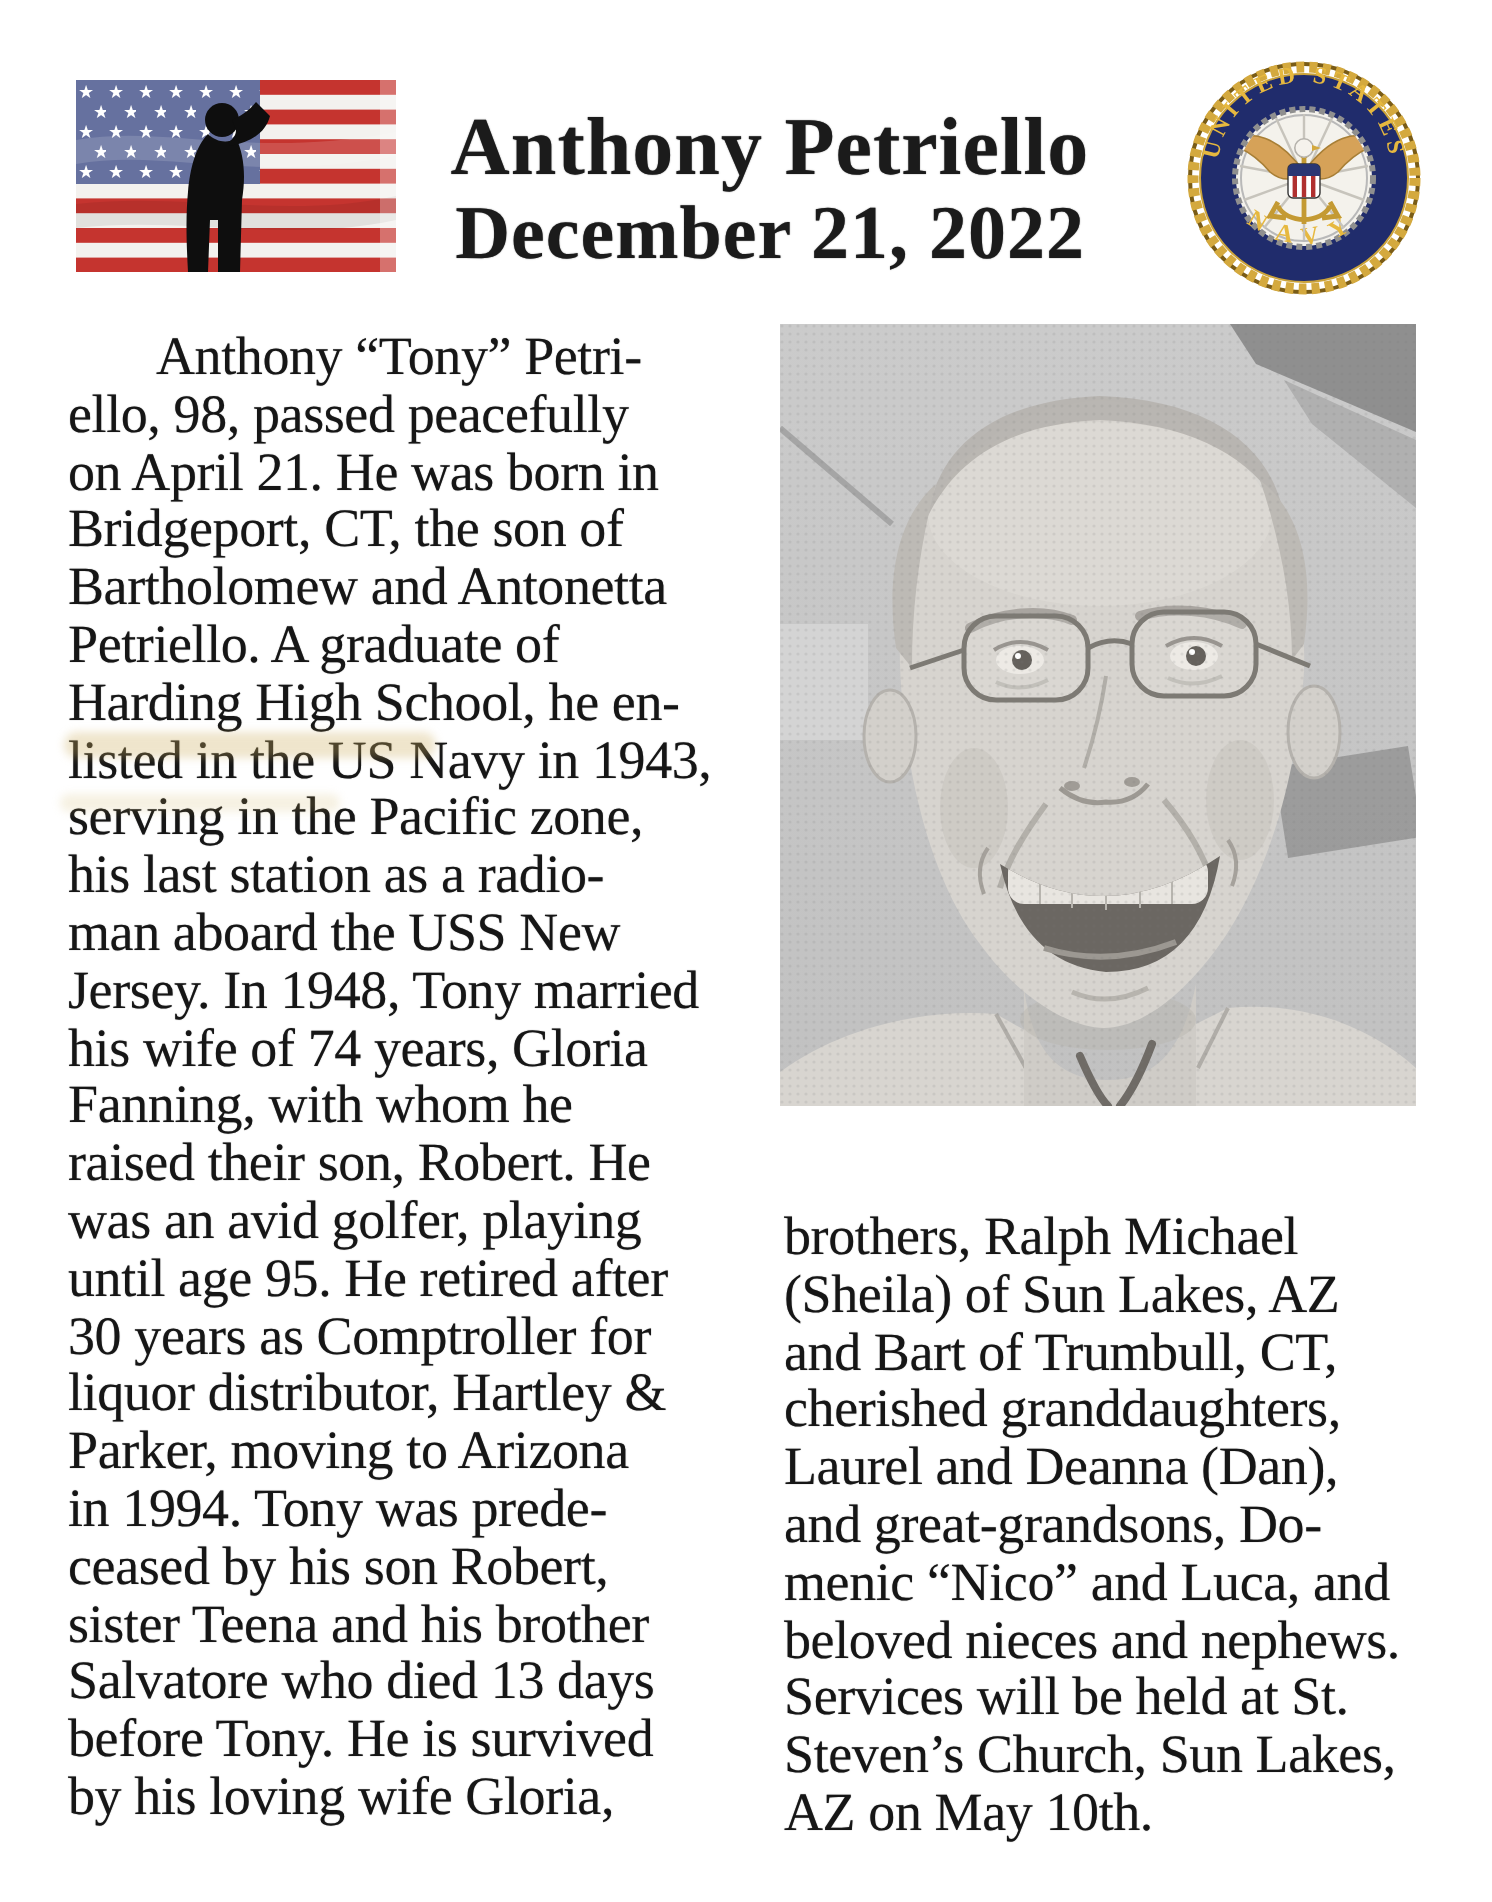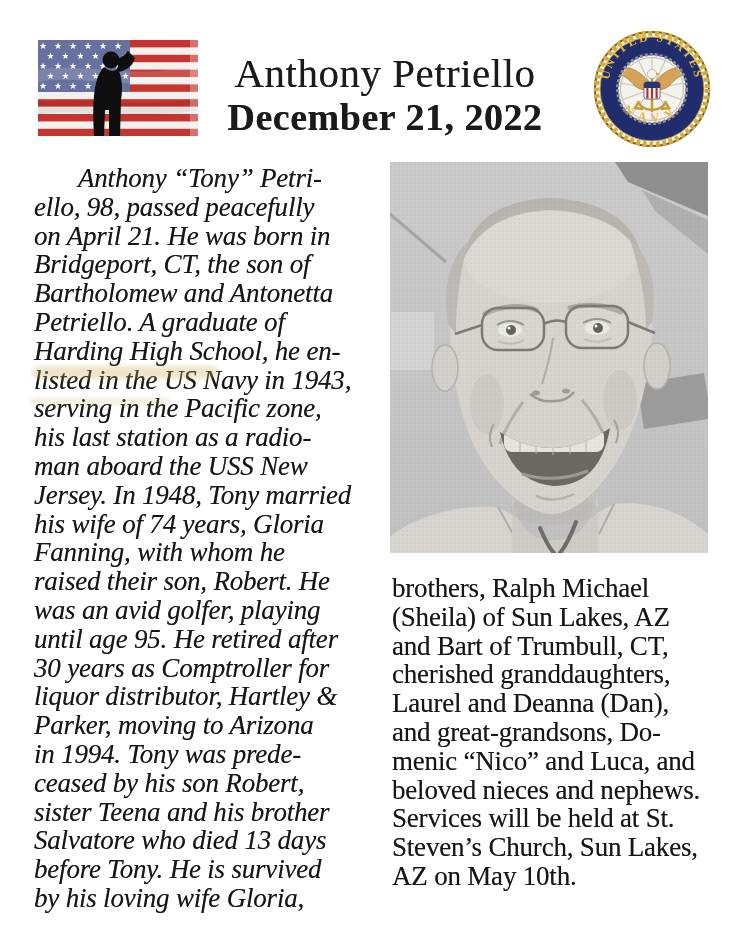--- a/index.html
+++ b/index.html
@@ -4,35 +4,35 @@
 <style>
   html,body{margin:0;padding:0;background:#ffffff;}
   .page{
     position:relative;width:746px;height:951px;background:#ffffff;overflow:hidden;
     font-family:"Liberation Serif","DejaVu Serif",serif;color:#141414;
   }
   
   .flag{position:absolute;left:38px;top:40px;width:160px;height:96px;}
   .title-block{position:absolute;left:192px;top:50px;width:386px;text-align:center;}
   .title-block h1{
-    margin:0;font-size:41px;font-weight:normal;letter-spacing:.5px;line-height:46px;
+    margin:0;font-size:41px;font-weight:bold;letter-spacing:.5px;line-height:46px;
     color:#1b1b1b;text-shadow:0 0 .6px rgba(25,25,25,.7);
   }
   .title-block h2{
     margin:0;font-size:38px;font-weight:bold;letter-spacing:.5px;line-height:42px;
     color:#1b1b1b;text-shadow:0 0 .6px rgba(25,25,25,.7);
   }
   .seal{position:absolute;left:592px;top:28px;width:120px;height:122px;}
   
   .col{
     position:absolute;white-space:pre-line;font-size:27px;line-height:28.8px;
     color:#161616;letter-spacing:-.2px;text-shadow:0 0 .5px rgba(20,20,20,.55);
   }
-  .col-left{left:34px;top:164px;width:350px;text-indent:44px;font-style:italic;}
-  .col-right{left:392px;top:574px;width:340px;}
+  .col-left{left:34px;top:164px;width:350px;text-indent:44px;}
+  .col-right{left:392px;top:604px;width:340px;}
   .photo{position:absolute;left:390px;top:162px;width:318px;height:391px;}
   .smudge{position:absolute;border-radius:8px;filter:blur(2px);}
   .smudge.s1{left:32px;top:366px;width:186px;height:13px;background:rgba(205,175,95,.32);}
   .smudge.s2{left:30px;top:397px;width:140px;height:9px;background:rgba(205,175,95,.18);}
 </style>
 </head>
 <body>
 
 <div class="page">
 

